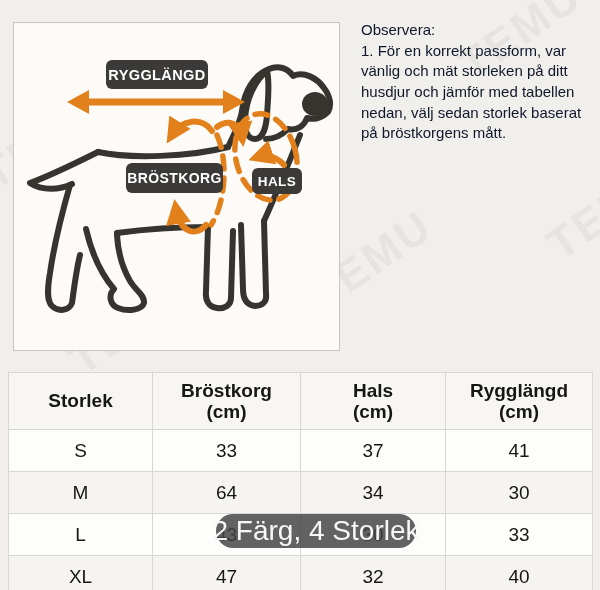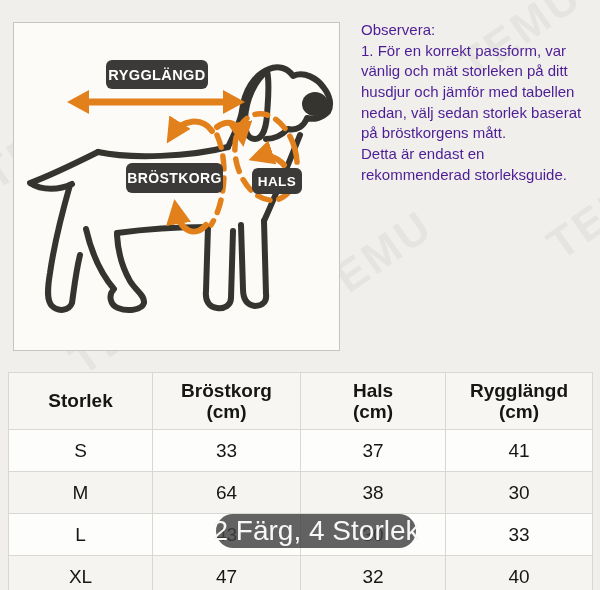--- a/index.html
+++ b/index.html
@@ -35,21 +35,21 @@
     border-radius:6px; display:flex; align-items:center; justify-content:center;
     letter-spacing:.4px; z-index:3;
   }
   .pill-back  { left:92px;  top:37px;  width:102px; height:29px; font-size:14.5px; }
   .pill-chest { left:112px; top:140px; width:97px;  height:30px; font-size:14px; }
   .pill-neck  { left:238px; top:145px; width:50px;  height:26px; font-size:13.5px; }
 
   
   .notes {
     position:absolute; left:361px; top:20px; width:236px;
-    font-size:15px; line-height:1.38; color:#4c1d95;
+    font-size:15px; line-height:1.38; color:#0f172a;
   }
   .notes p { margin:0; }
 
   
   .size-table {
     position:absolute; left:8px; top:372px; width:584px;
     border-collapse:collapse; table-layout:fixed; text-align:center;
     color:#161614; background:#fdfdfb;
   }
   .size-table th, .size-table td { border:1px solid #d9d7d3; padding:0; }
@@ -127,21 +127,20 @@
     </svg>
 
     <div class="pill pill-back">RYGGLÄNGD</div>
     <div class="pill pill-chest">BRÖSTKORG</div>
     <div class="pill pill-neck">HALS</div>
   </div>
 
   <div class="notes">
     <p>Observera:</p>
     <p>1. För en korrekt passform, var vänlig och mät storleken på ditt husdjur och jämför med tabellen nedan, välj sedan storlek baserat på bröstkorgens mått.</p>
-    <p>Detta är endast en rekommenderad storleksguide.</p>
   </div>
 
   <table class="size-table">
     <colgroup>
       <col class="col-1">
         <col class="col-2">
         <col class="col-3">
         <col class="col-4">
     </colgroup>
     <thead>
@@ -167,21 +166,21 @@
     <tbody>
       <tr>
         <td>S</td>
         <td>33</td>
         <td>37</td>
         <td>41</td>
       </tr>
       <tr>
         <td>M</td>
         <td>64</td>
-        <td>38</td>
+        <td>34</td>
         <td>30</td>
       </tr>
       <tr>
         <td>L</td>
         <td>43</td>
         <td>30</td>
         <td>33</td>
       </tr>
       <tr>
         <td>XL</td>

